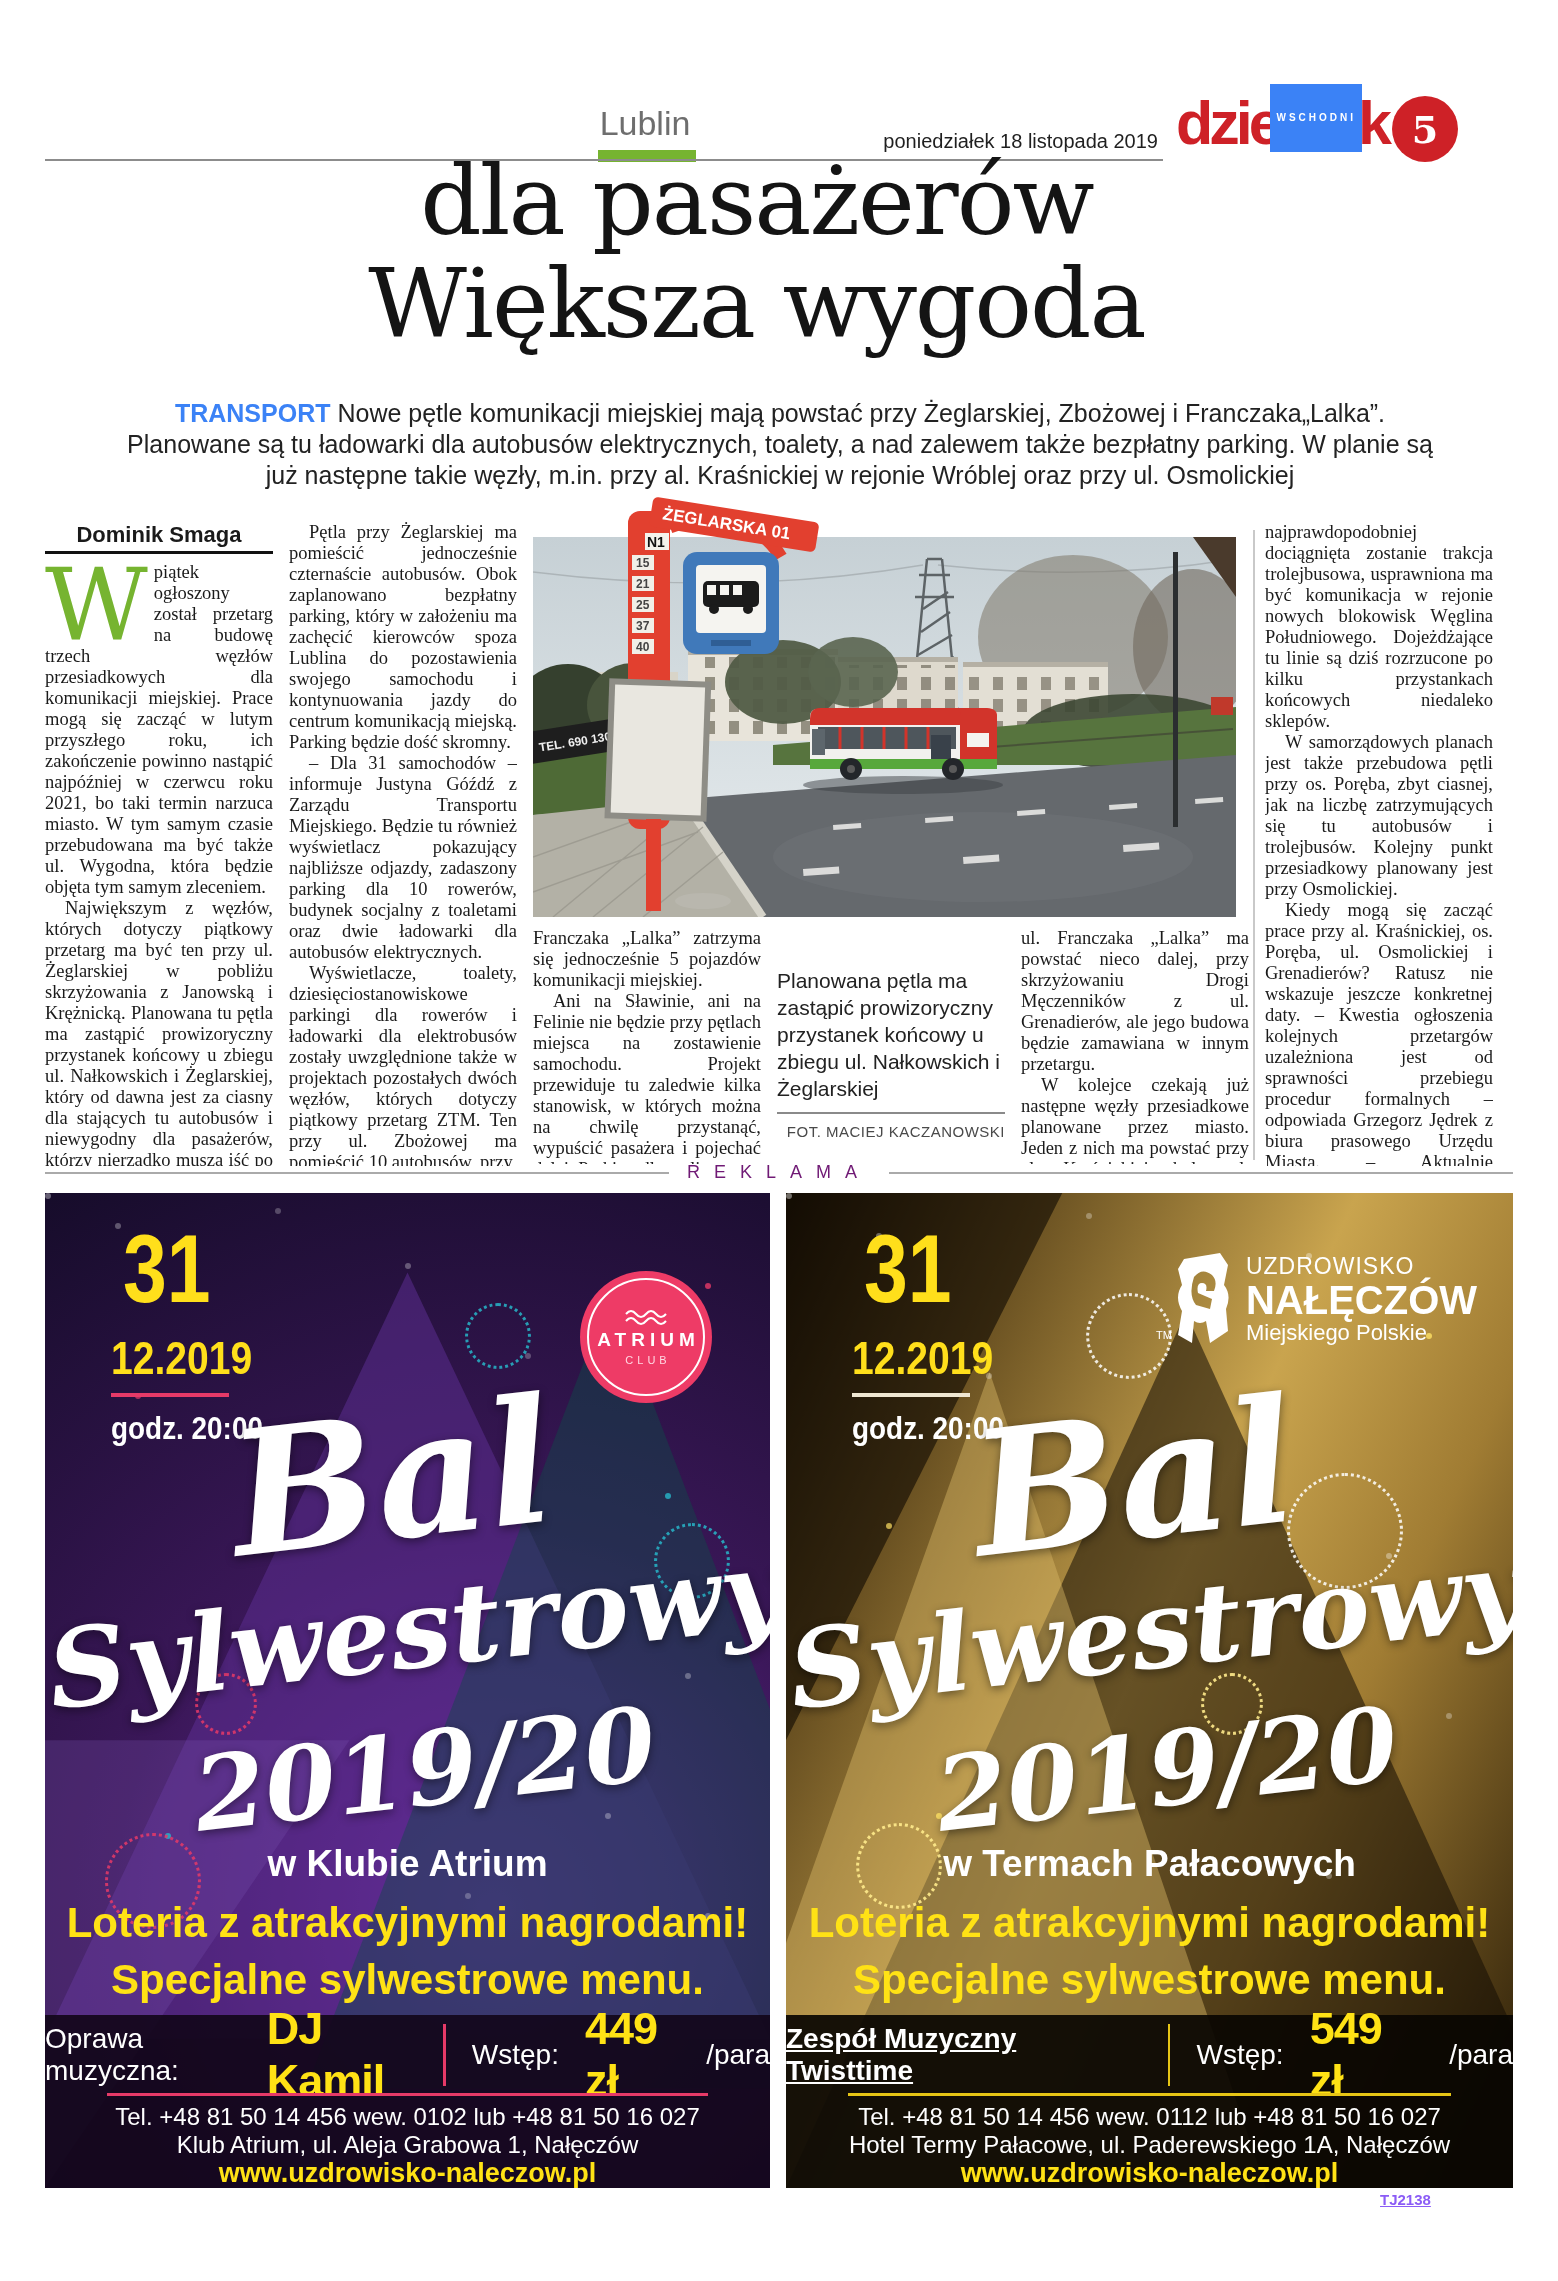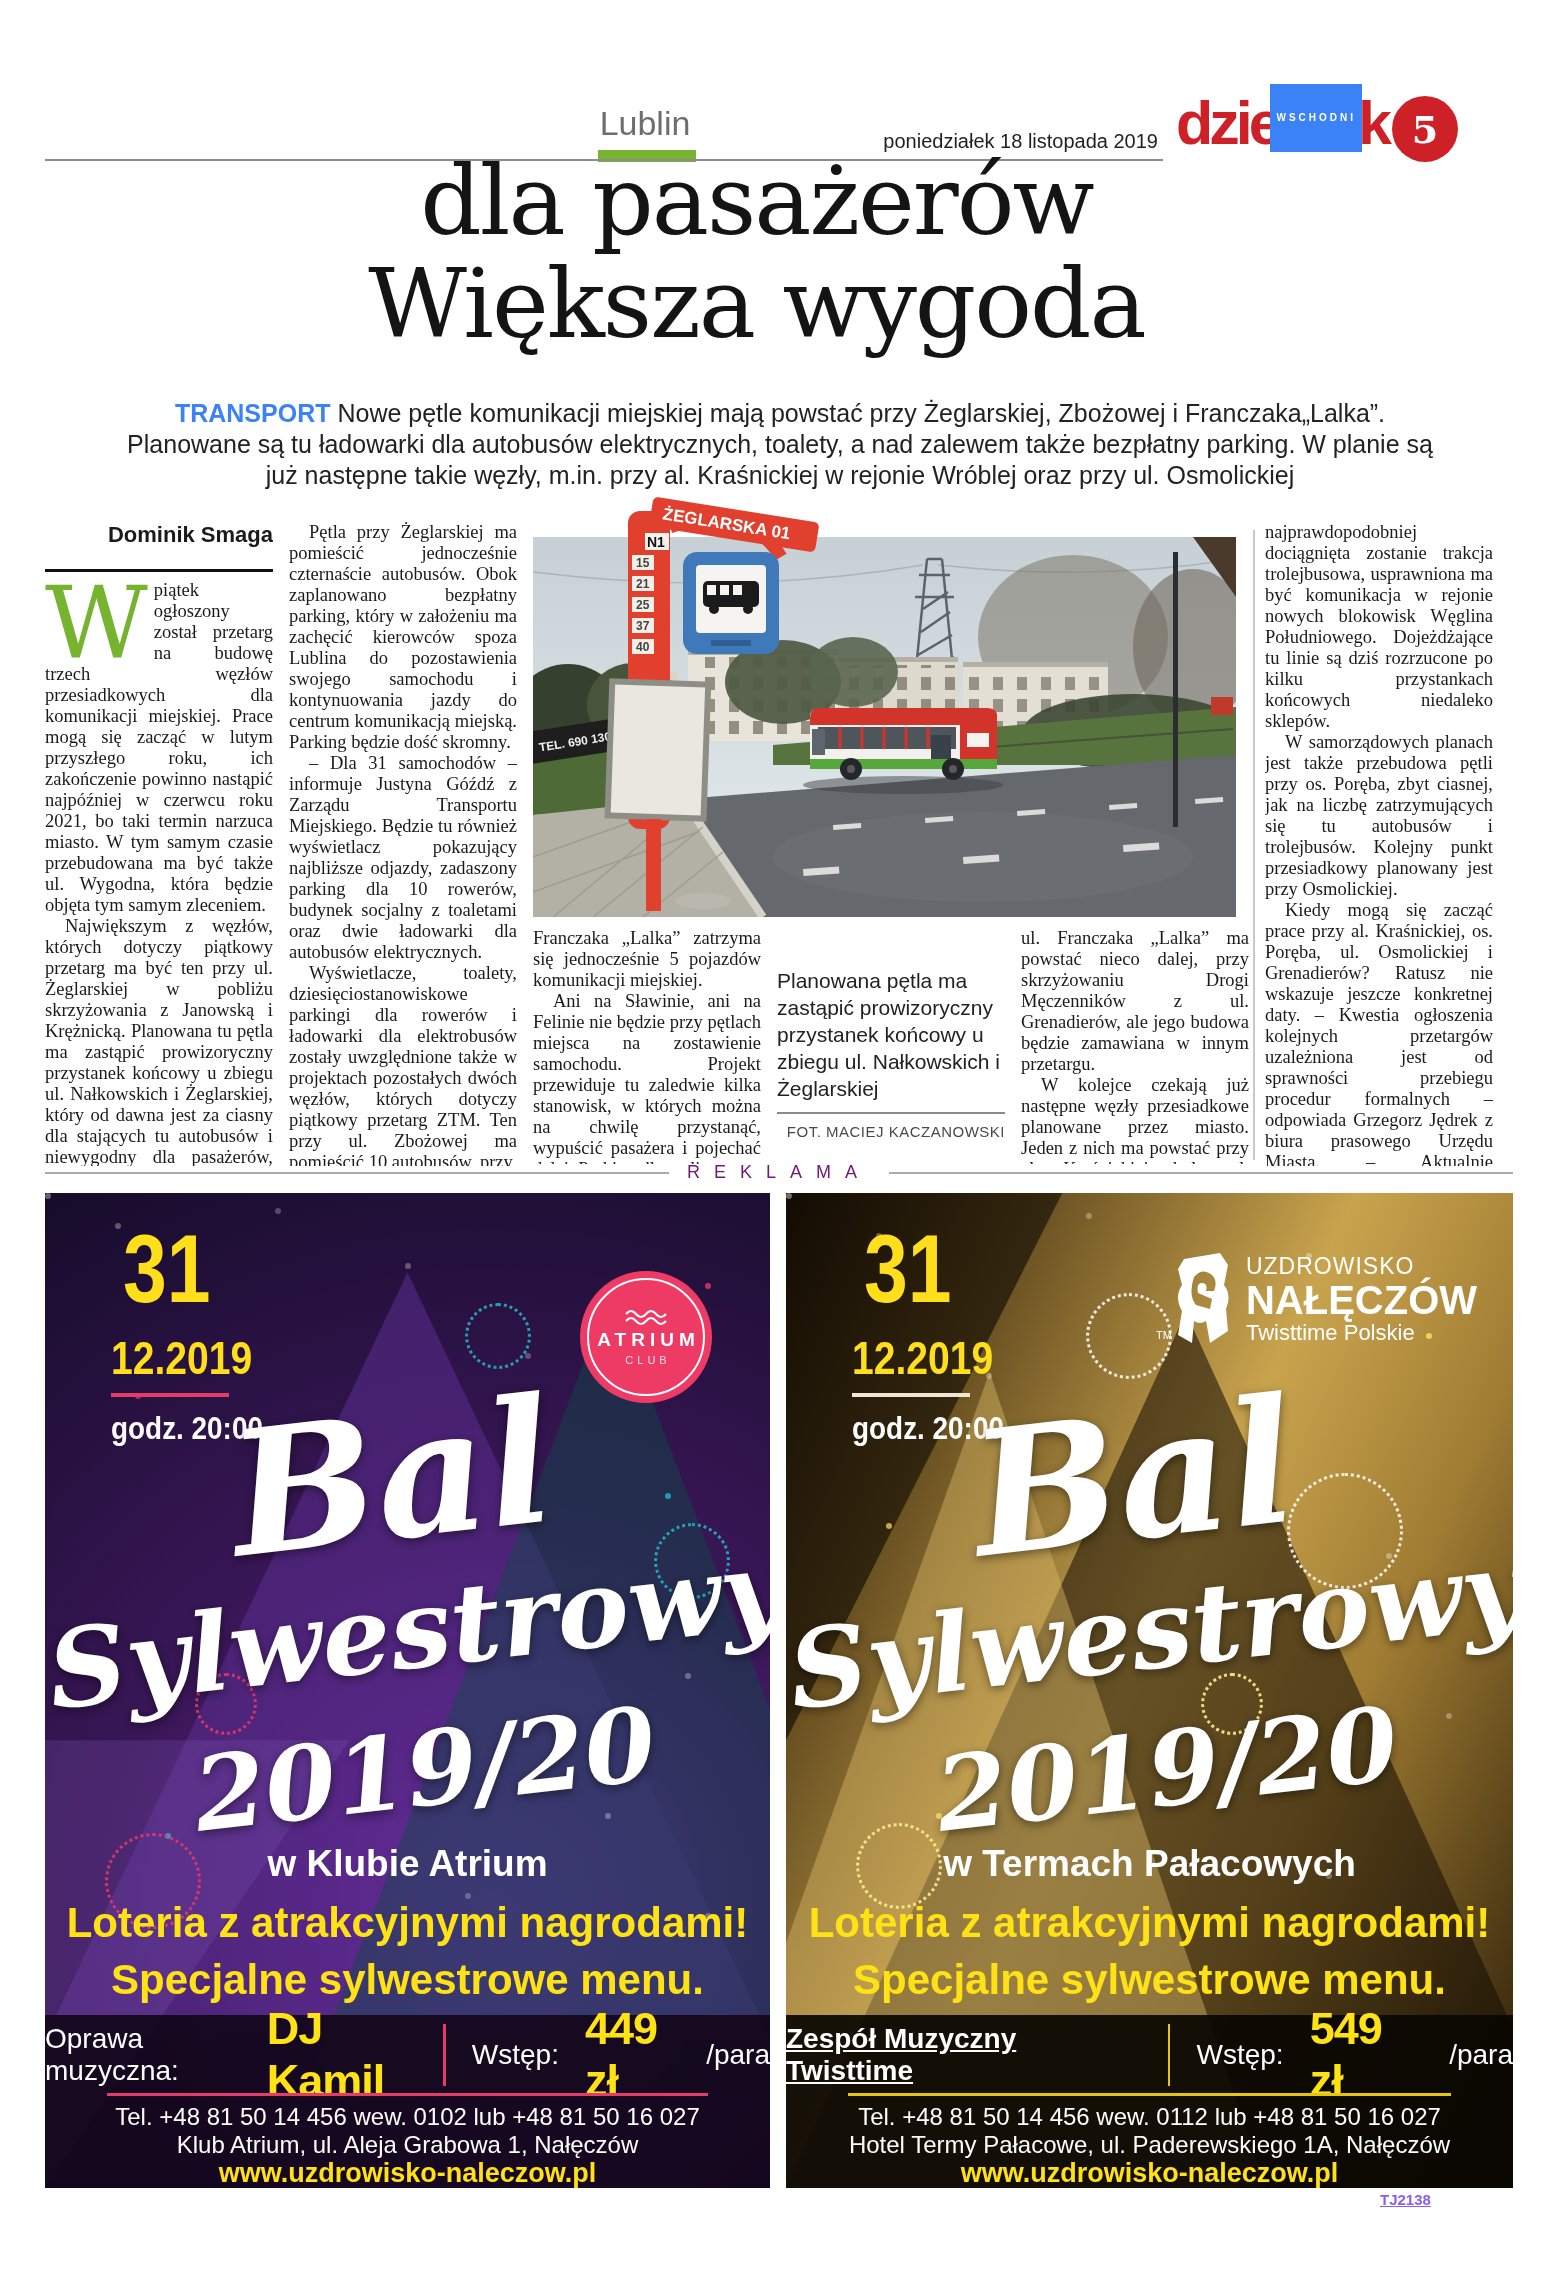--- a/index.html
+++ b/index.html
@@ -28,21 +28,21 @@
   .lede{position:absolute;left:110px;top:398px;width:1340px;text-align:center;
     font-family:"Liberation Sans",sans-serif;font-size:25px;line-height:31px;color:#222;}
   .kicker{color:#3b82f6;font-weight:700;}
 
   
   .col{position:absolute;width:228px;top:522px;height:644px;overflow:hidden;
     font-size:18.5px;line-height:21px;text-align:justify;}
   .col p{margin:0;}
   .col p.ind{text-indent:20px;}
   .byline{font-family:"Liberation Sans",sans-serif;font-weight:700;font-size:22px;
-    text-align:right;border-bottom:3px solid #111;padding-bottom:24px;margin:2px 0 8px 0;}
+    text-align:center;border-bottom:3px solid #111;padding-bottom:6px;margin:2px 0 8px 0;}
   .dropcap{float:left;font-family:"DejaVu Serif",serif;color:#76b430;font-size:100px;
     line-height:78px;padding:4px 6px 0 0;}
   .col-low{top:928px;height:236px;}
   .vrule{position:absolute;left:1253px;top:530px;width:2px;height:630px;background:#c9c9c9;}
 
   
   .photo{position:absolute;left:533px;top:497px;width:703px;height:420px;}
   svg text{font-family:"Liberation Sans",sans-serif;}
 
   
@@ -413,21 +413,21 @@
     <div class="ad-time">godz. 20:00</div>
 
     <div class="nal-logo">
       <svg width="64" height="96" viewBox="0 0 64 96">
         <path d="M14,8 L50,2 L58,14 L54,34 Q62,44 56,58 L58,80 L40,92 L36,70 Q30,74 24,70 L22,92 L8,84 L12,60 Q4,46 12,34 L8,18 Z M24,26 Q32,16 42,24 Q48,30 44,40 L36,40 Q38,32 32,32 Q26,32 28,42 L42,48 L40,58 L26,54 Q18,44 24,26 Z" fill="#ffffff" fill-rule="evenodd"></path>
       </svg>
       <span class="nal-tm">TM</span>
       <div class="nal-text">
         <span class="nal-l1">UZDROWISKO</span>
         <span class="nal-l2">NAŁĘCZÓW</span>
-        <span class="nal-l3">Twisttime Polskie</span>
+        <span class="nal-l3">Miejskiego Polskie</span>
       </div>
     </div>
 
     <div class="ad-script">
       <div class="s1">Bal</div>
       <div class="s2">Sylwestrowy</div>
       <div class="s3">2019/20</div>
     </div>
 
     <div class="ad-venue">w Termach Pałacowych</div>

